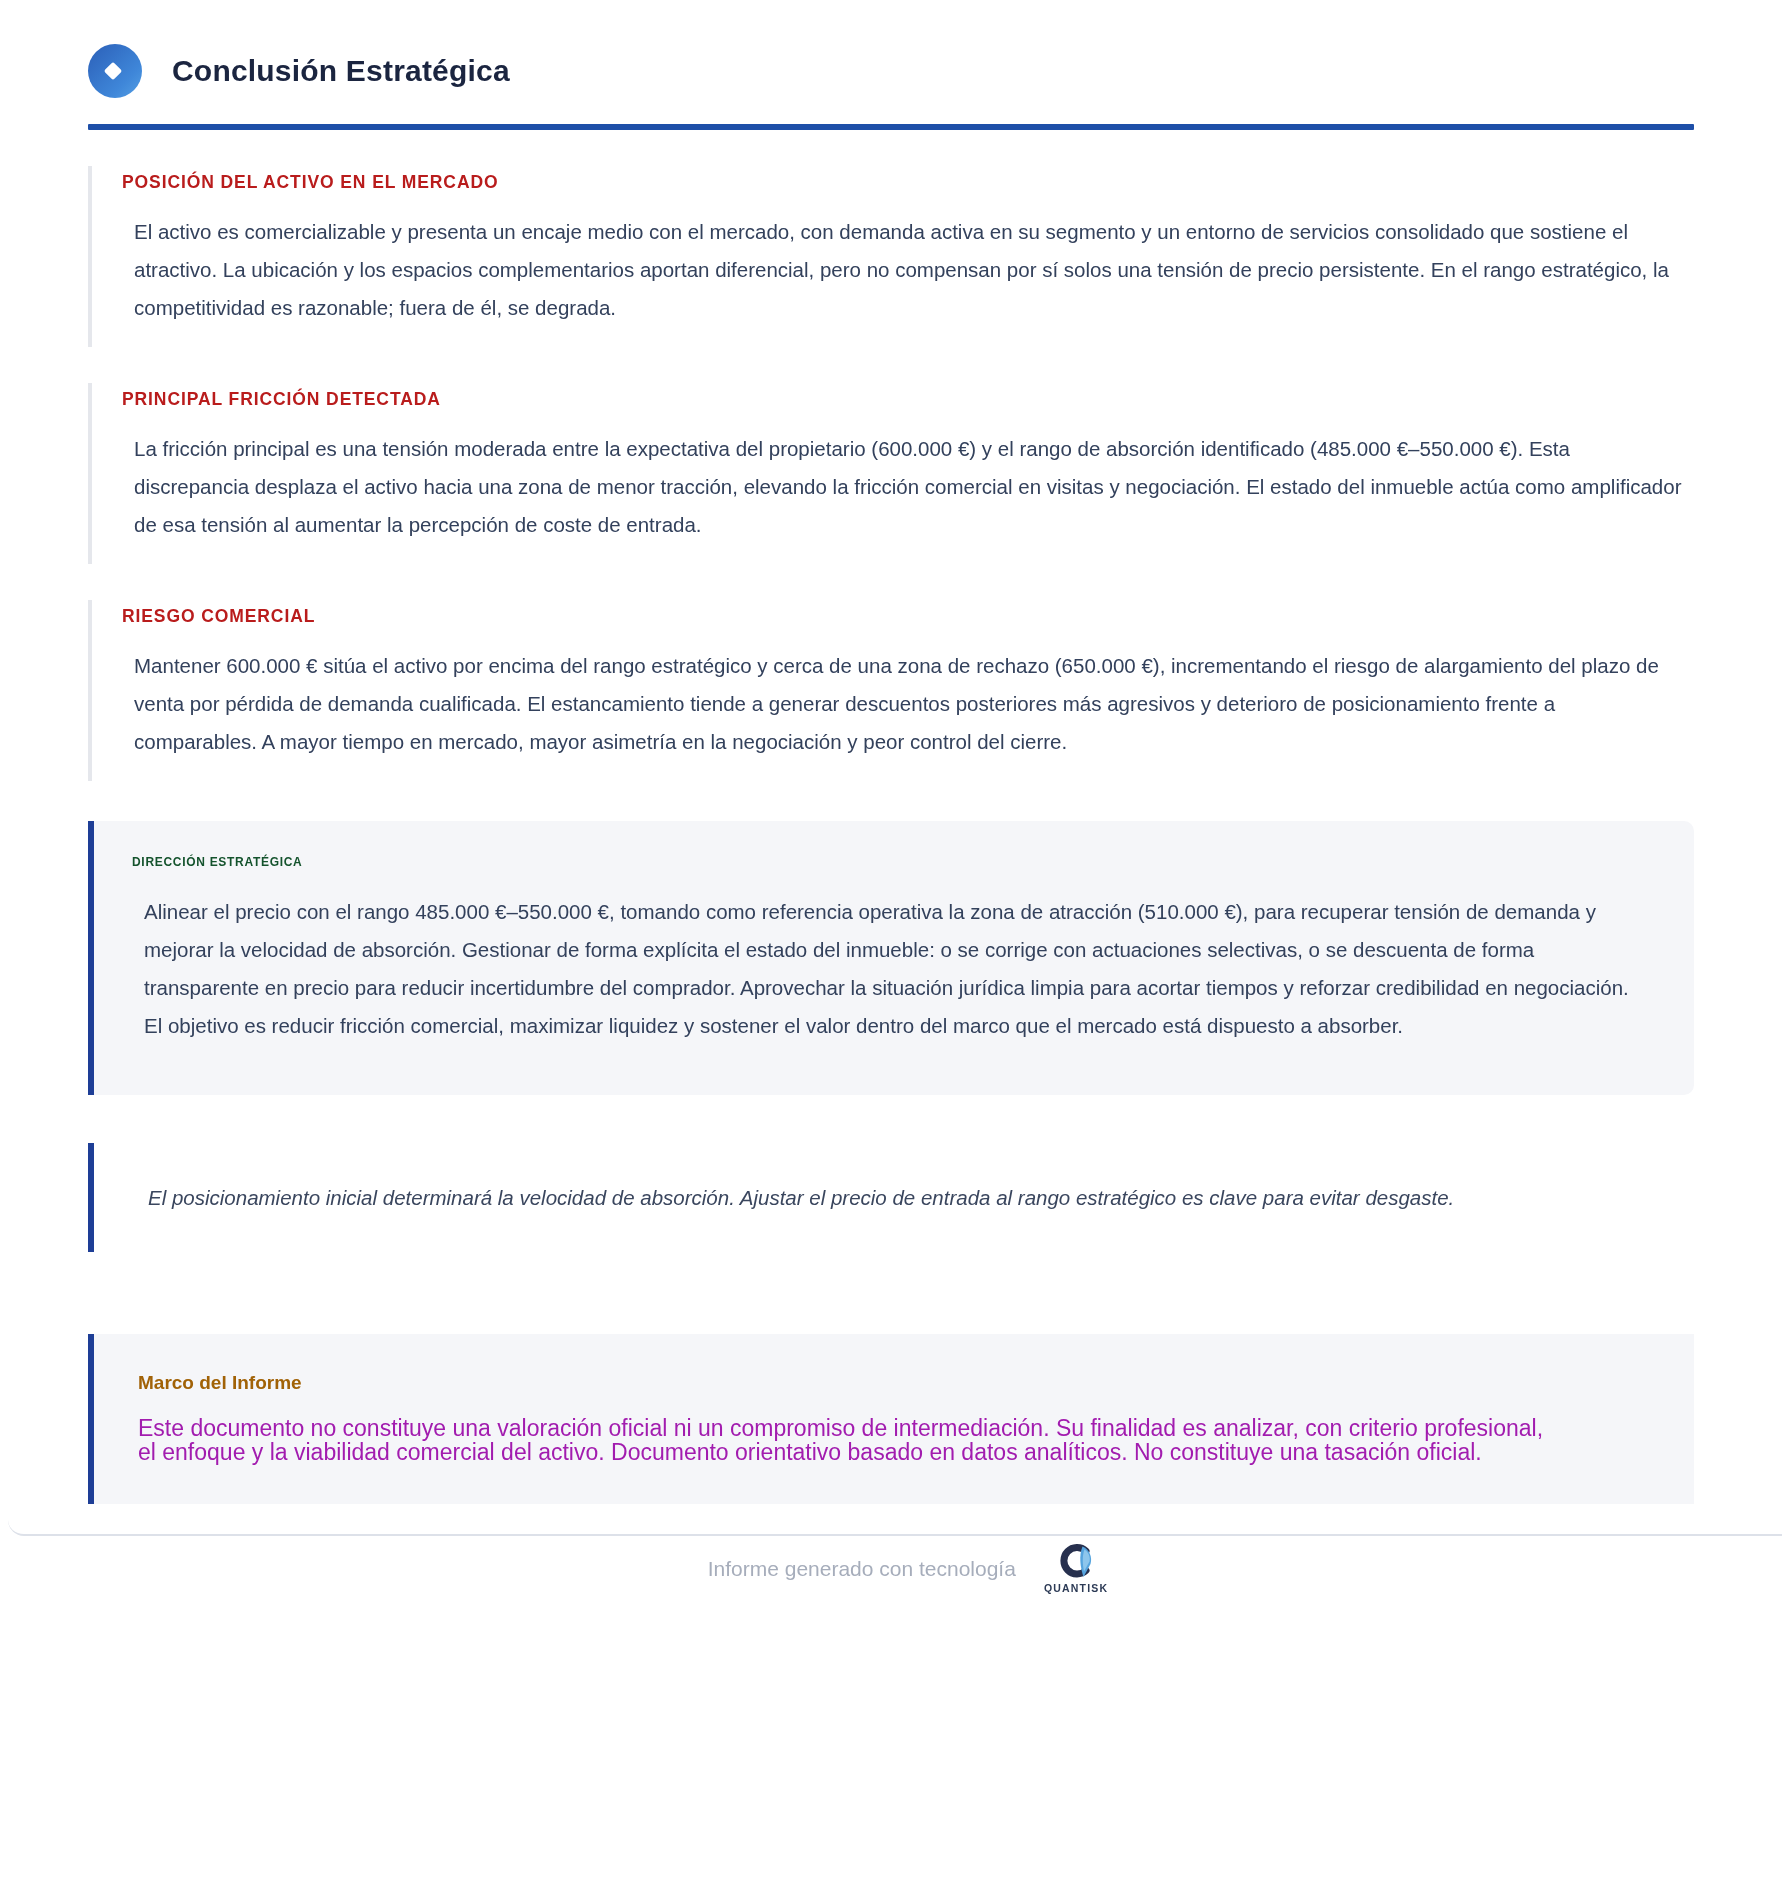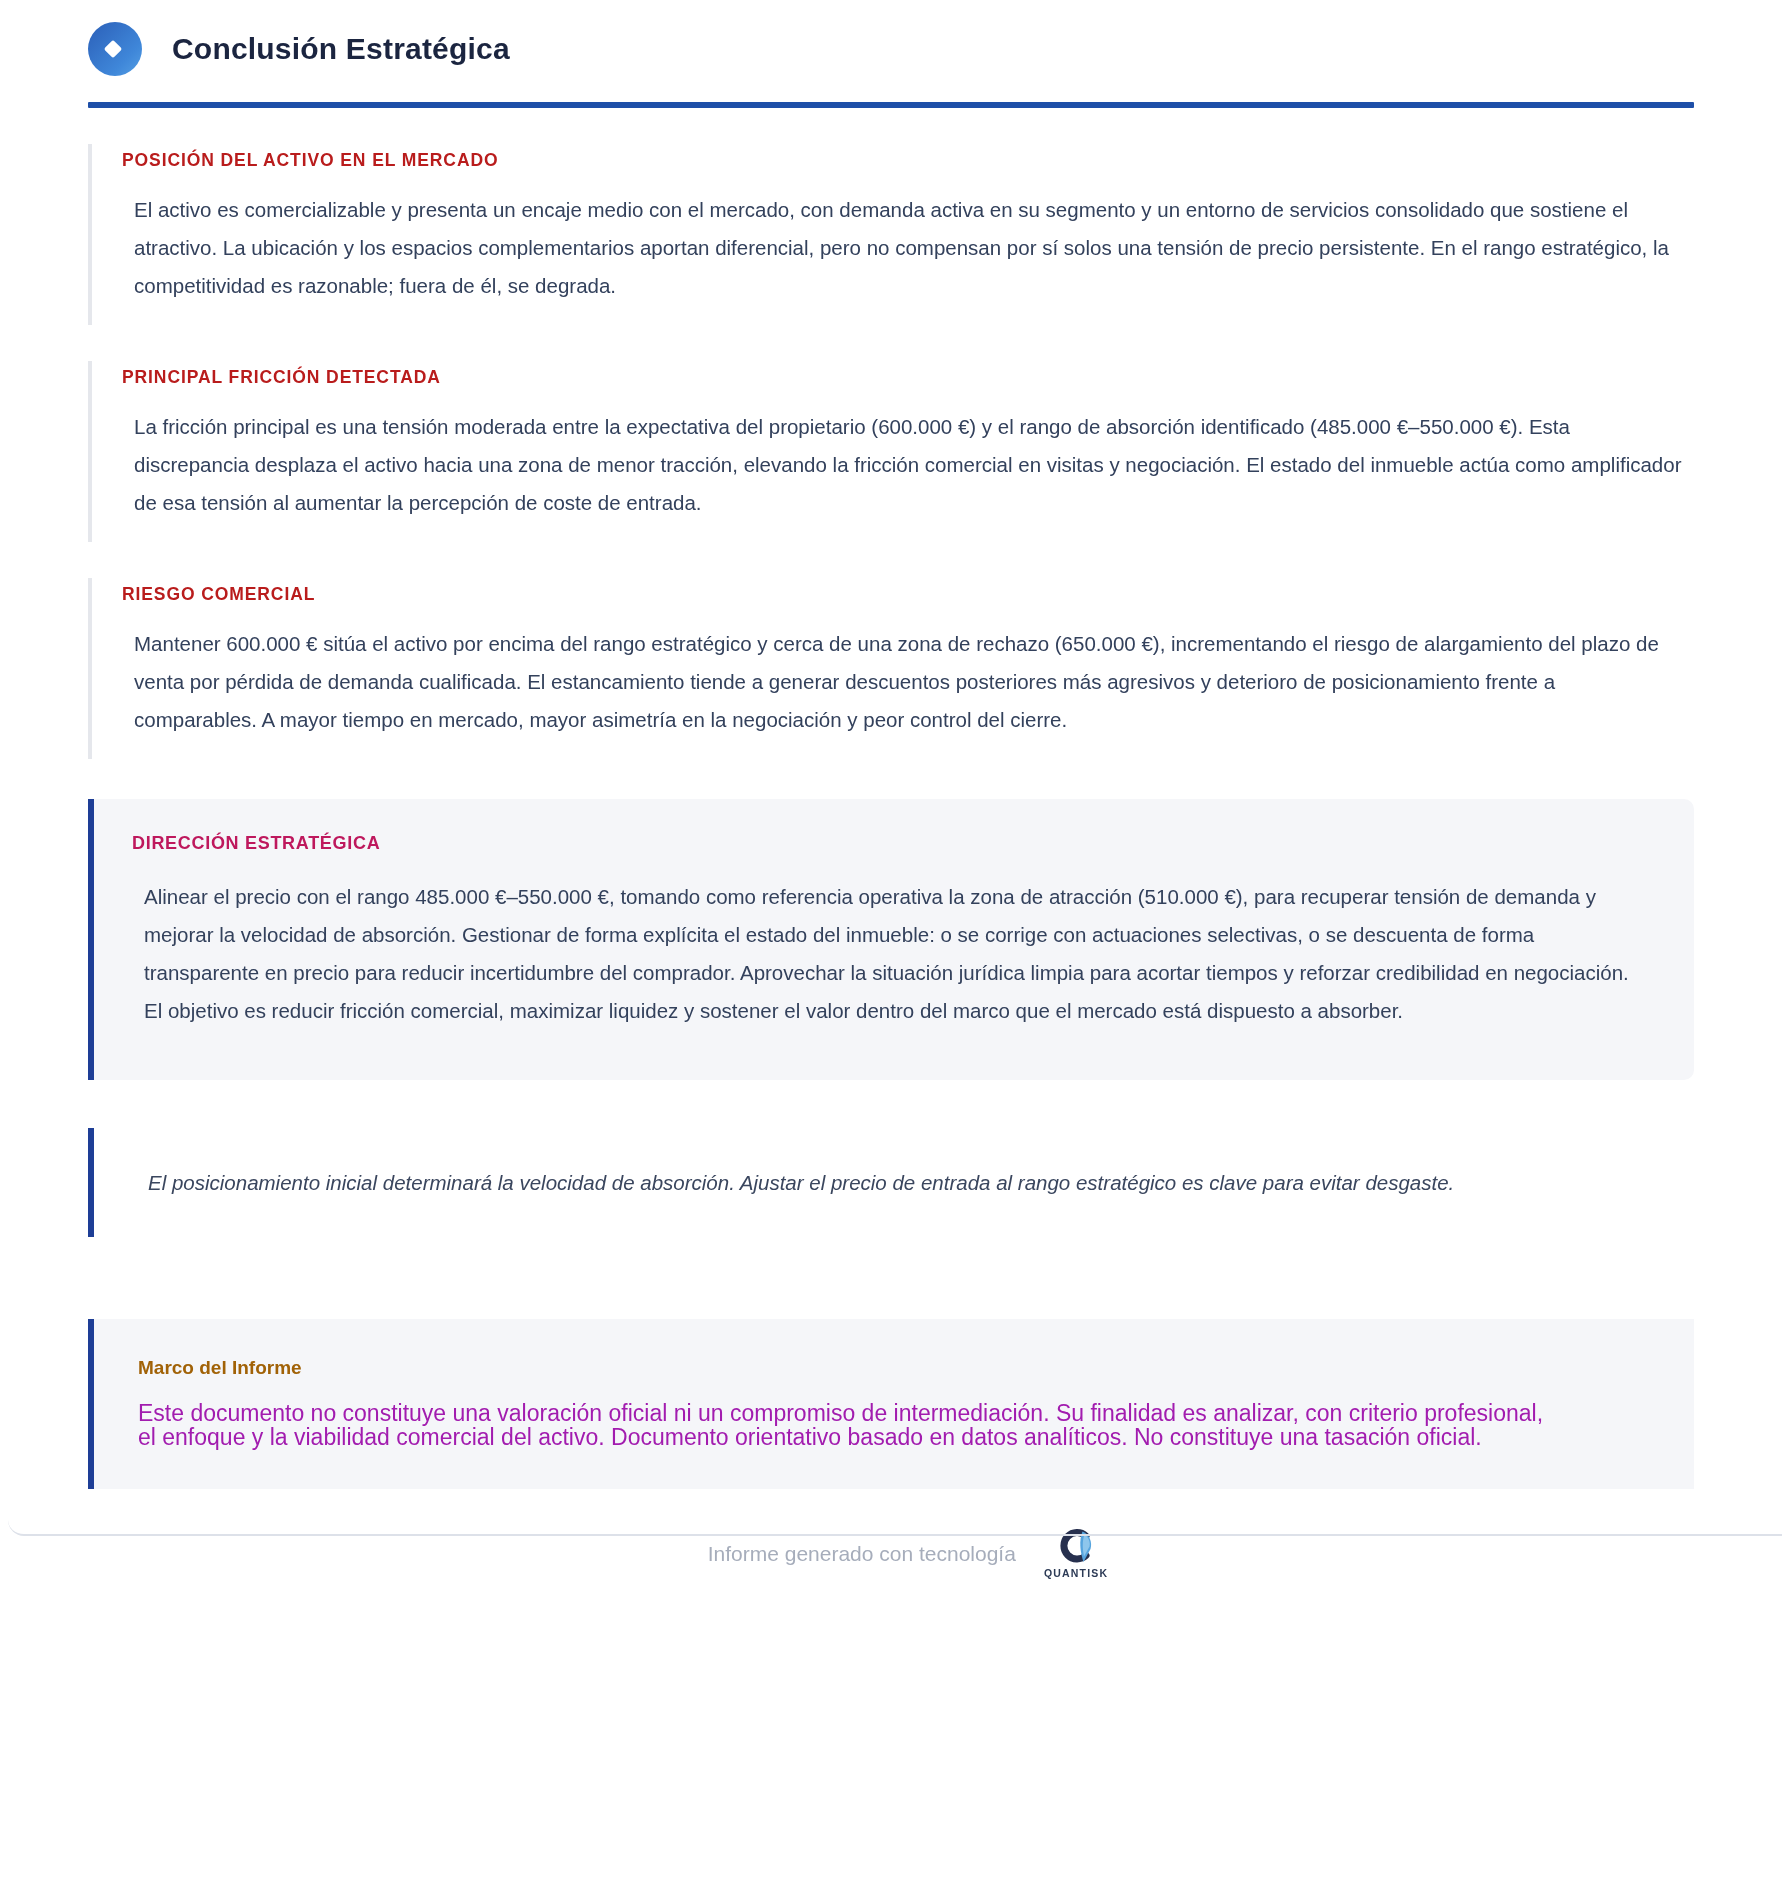--- a/index.html
+++ b/index.html
@@ -3,21 +3,21 @@
 <meta charset="utf-8">
 <style>
   * { box-sizing: border-box; }
   html, body {
     margin: 0; padding: 0;
     width: 1782px; height: 1898px;
     background: #ffffff;
     overflow: hidden;
     font-family: "Liberation Sans", sans-serif;
   }
-  .page { position: relative; width: 1782px; height: 1538px; padding: 22px 88px 0 88px; }
+  .page { position: relative; width: 1782px; height: 1538px; padding: 44px 88px 0 88px; }
 
   
   .header-row { display: flex; align-items: center; gap: 30px; }
   .header-icon {
     width: 54px; height: 54px; border-radius: 50%;
     background: linear-gradient(135deg, #2b5fb8 0%, #3f87d9 70%, #56a0e4 100%);
     position: relative; flex: 0 0 auto;
   }
   .header-icon::after {
     content: ""; position: absolute; top: 50%; left: 46%;
@@ -43,22 +43,22 @@
   }
 
   
   .strategy-box {
     margin-top: 40px; background: #f5f6f9;
     border-left: 6px solid #1e3e96;
     border-radius: 0 10px 10px 0;
     padding: 34px 44px 38px 38px;
   }
   .strategy-label {
-    margin: 0 0 24px 0; font-size: 18px; font-weight: bold;
-    color: #be185d; letter-spacing: 0.7px; text-transform: uppercase;
+    margin: 0 0 24px 0; font-size: 12px; font-weight: bold;
+    color: #14532d; letter-spacing: 0.7px; text-transform: uppercase;
   }
 
   
   .quote-block { margin-top: 48px; border-left: 6px solid #1e3e96; padding: 24px 0 24px 42px; }
   .quote-text {
     margin: 12px; font-style: italic; font-size: 20.5px; line-height: 37px;
     color: #3a465e; max-width: 1380px;
   }
 
   

